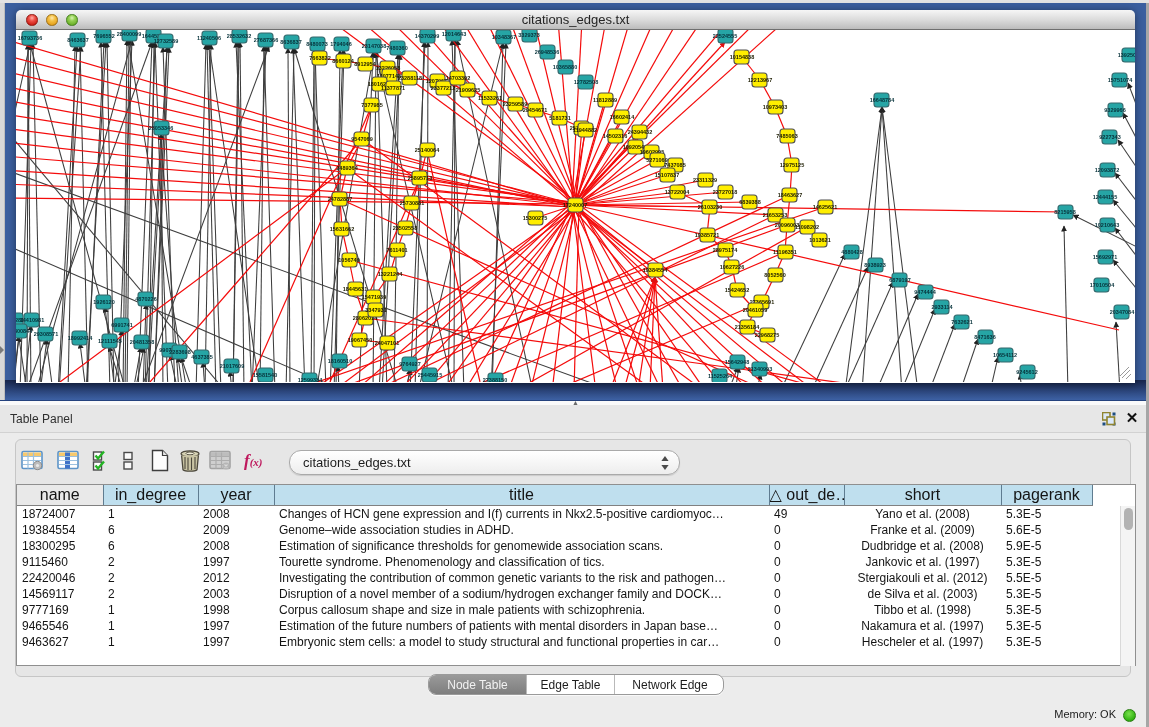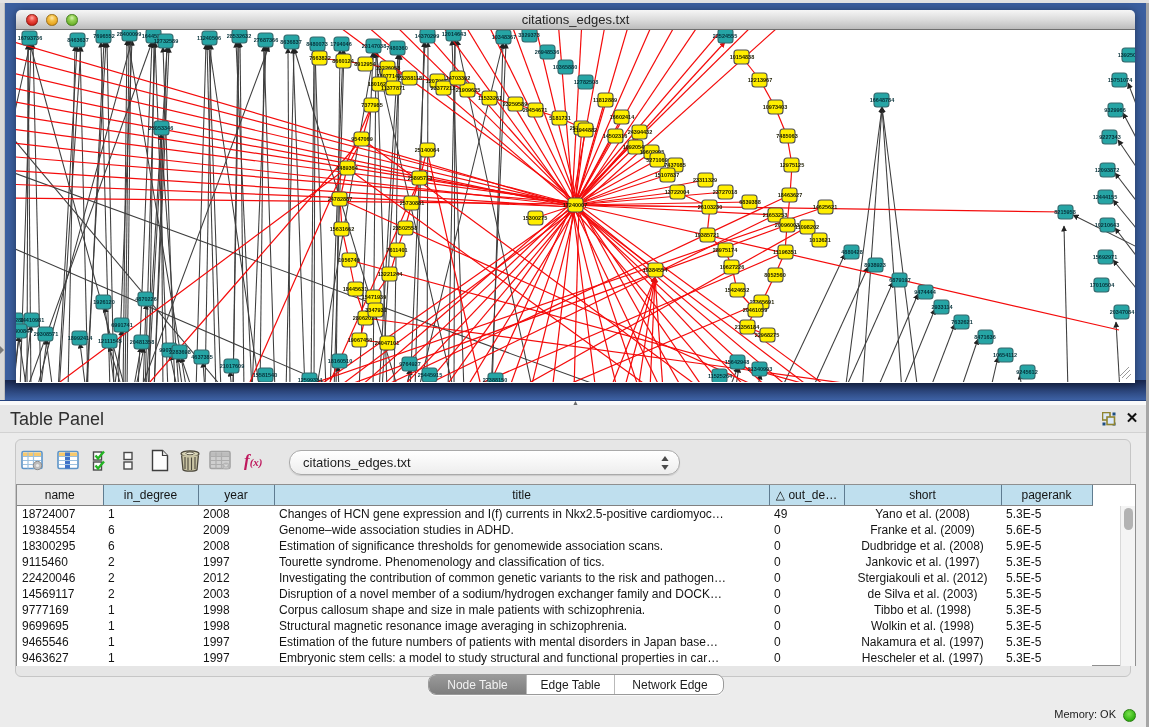--- a/index.html
+++ b/index.html
@@ -18,33 +18,33 @@
 #tl2{left:30px;background:radial-gradient(circle at 50% 30%,#ffe9b0 0%,#f4c145 35%,#e7a421 75%,#9a6a10 100%);border:0.5px solid #9d6e12}
 #tl3{left:50px;background:radial-gradient(circle at 50% 30%,#d7f3b2 0%,#93cf51 35%,#6fb32c 75%,#3e7d18 100%);border:0.5px solid #417f1a}
 #wtitle{position:absolute;left:0;top:0;width:1119px;height:20px;text-align:center;font-size:13px;line-height:20px;color:#252525;font-weight:400}
 #canvas{position:absolute;left:0;top:20px;width:1119px;height:353px;background:#fff;overflow:hidden}
 
 #panel{position:absolute;left:0;top:400px;width:1146px;height:327px;background:#ececec}
 #pline{position:absolute;left:0;top:0;width:1146px;height:1px;background:#24427e}
 #pdivider{position:absolute;left:0;top:1px;width:1146px;height:4px;background:#fafafa}
 #grip{position:absolute;left:571px;top:1px;width:9px;height:4px;color:#6a6a6a;font-size:7px;line-height:4px;text-align:center}
 #phead{position:absolute;left:0;top:5px;width:1146px;height:28px;background:#e7e7e7;border-bottom:1px solid #d2d2d2}
-#phead .t{position:absolute;left:10px;top:0;height:28px;line-height:28px;font-size:18px;color:#2f2f2f}
+#phead .t{position:absolute;left:10px;top:0;height:28px;line-height:28px;font-size:12px;color:#2f2f2f}
 #fico{position:absolute;left:1102px;top:7px;width:14px;height:14px}
 #xico{position:absolute;left:1124px;top:5px;width:16px;height:16px;font-size:15px;font-weight:700;color:#111;line-height:16px;text-align:center}
 #inner{position:absolute;left:15px;top:39px;width:1116px;height:238px;background:#e6e6e6;border:1px solid #c6c6c6;border-radius:6px}
 
 #tbar{position:absolute;left:0;top:9px;width:1100px;height:26px}
 .ic{position:absolute;top:0}
 #combo{position:absolute;left:273px;top:1px;width:391px;height:25px;background:linear-gradient(#ffffff,#ededed);border:1px solid #a9a9a9;border-radius:12px;box-shadow:0 1px 1px rgba(0,0,0,.12)}
 #combo .txt{position:absolute;left:13px;top:0;line-height:23px;font-size:13px;color:#1c1c1c}
 
 #tblwrap{position:absolute;left:16px;top:84px;width:1120px;height:182px;background:#fff;border:1px solid #8f8f8f}
 table{border-collapse:collapse;table-layout:fixed;width:1075px;font-size:12px;color:#141414}
-th{height:20px;background:#bfdfee;border-right:1px solid #5f7c90;border-bottom:1px solid #808080;font-weight:400;font-size:12px;padding:0;overflow:hidden;white-space:nowrap}
+th{height:20px;background:#bfdfee;border-right:1px solid #5f7c90;border-bottom:1px solid #808080;font-weight:400;font-size:16px;padding:0;overflow:hidden;white-space:nowrap}
 th.c1{background:#e9e9e9;width:86px}
 th.c2{width:95px}th.c3{width:76px}th.c4{width:495px}th.c5{width:75px}th.c6{width:157px}th.c7{width:91px;border-right:1px solid #5f7c90}
 td{height:16px;padding:0 0 0 5px;white-space:nowrap;overflow:hidden;line-height:16px}
 td.c6{text-align:center;padding:0}
 tr{background:#fff}
 #vsb{position:absolute;right:0px;top:21px;width:15px;height:160px;background:#f4f4f4;border-left:1px solid #d9d9d9}
 #vsb .th{position:absolute;left:2.5px;top:2px;width:9px;height:22px;background:#b3b3b3;border-radius:5px}
 
 #tabs{position:absolute;left:428px;top:274px;width:296px;height:21px;border:1px solid #9a9a9a;border-radius:8px;background:#fff;overflow:hidden;box-shadow:0 1px 0 rgba(255,255,255,.7)}
 #tabs .seg{position:absolute;top:0;height:21px;line-height:20px;font-size:12px;text-align:center;color:#1d1d1d}
@@ -779,29 +779,20 @@
             <tr>
               <td class="c1">9777169</td>
               <td class="c2">1</td>
               <td class="c3">1998</td>
               <td class="c4">Corpus callosum shape and size in male patients with schizophrenia.</td>
               <td class="c5">0</td>
               <td class="c6">Tibbo et al. (1998)</td>
               <td class="c7">5.3E-5</td>
             </tr>
             <tr>
-              <td class="c1">9699695</td>
-              <td class="c2">1</td>
-              <td class="c3">1998</td>
-              <td class="c4">Structural magnetic resonance image averaging in schizophrenia.</td>
-              <td class="c5">0</td>
-              <td class="c6">Wolkin et al. (1998)</td>
-              <td class="c7">5.3E-5</td>
-            </tr>
-            <tr>
               <td class="c1">9465546</td>
               <td class="c2">1</td>
               <td class="c3">1997</td>
               <td class="c4">Estimation of the future numbers of patients with mental disorders in Japan base…</td>
               <td class="c5">0</td>
               <td class="c6">Nakamura et al. (1997)</td>
               <td class="c7">5.3E-5</td>
             </tr>
             <tr>
               <td class="c1">9463627</td>

